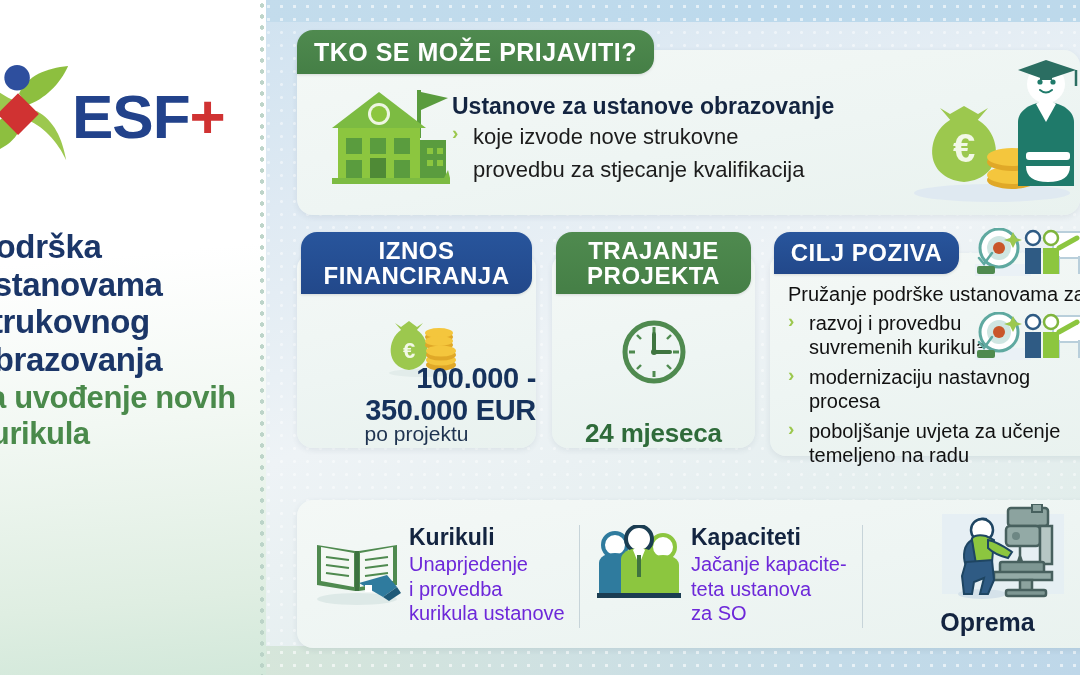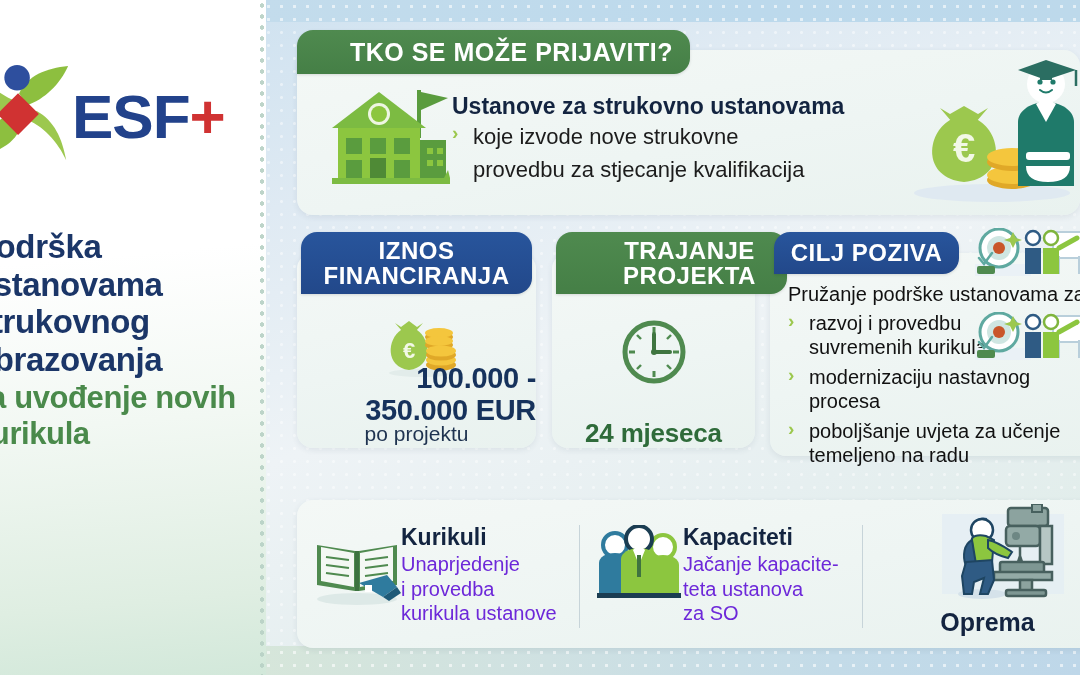--- a/index.html
+++ b/index.html
@@ -82,21 +82,21 @@
   }
   .pill{
     position:absolute;
     display:flex;align-items:center;justify-content:center;
     border-radius:16px 16px 16px 0;
     color:#ffffff;font-weight:bold;
     letter-spacing:.5px;line-height:1.05;text-align:center;
     box-shadow:0 1px 3px rgba(0,0,0,.12);
     z-index:3;
   }
-  .pill.green{background:linear-gradient(180deg,#4f8a4f 0%,#457f46 100%);padding-left:36px;}
+  .pill.green{background:linear-gradient(180deg,#4f8a4f 0%,#457f46 100%);}
   .pill.blue{background:linear-gradient(180deg,#28559c 0%,#22488a 100%);}
 
   .chev{
     display:inline-block;width:14px;min-width:14px;margin-right:7px;
     color:#9cc84e;font-weight:bold;font-size:19px;line-height:1;
   }
 
   
   #card1{left:297px;top:50px;width:783px;height:165px;}
   #pill1{left:297px;top:30px;width:357px;height:44px;font-size:25px;}
@@ -137,21 +137,21 @@
   .c4-line{display:flex;align-items:flex-start;font-size:20px;color:#111;line-height:1.22;margin-top:5px;}
   .c4-line .txt{white-space:nowrap;}
   #card4-art1{position:absolute;left:975px;top:228px;width:110px;height:52px;}
   #card4-art2{position:absolute;left:975px;top:312px;width:110px;height:52px;}
 
   
   #card5{left:297px;top:500px;width:803px;height:148px;}
   #pill5{left:301px;top:473px;width:312px;height:42px;font-size:24px;}
   .act{position:absolute;display:flex;align-items:flex-start;}
   .act-icon{width:88px;height:82px;flex:0 0 88px;}
-  .act-txt{margin-left:0;}
+  .act-txt{margin-left:8px;}
   .act-title{font-size:23px;font-weight:bold;color:#132440;line-height:1.1;}
   .act-desc{font-size:20px;color:#6d28d9;line-height:1.22;margin-top:2px;white-space:pre-line;}
   #act1{left:313px;top:525px;}
   #act2{left:595px;top:525px;}
   .vdiv{position:absolute;width:1px;background:#c7d4d9;}
   #vdiv1{left:579px;top:525px;height:103px;}
   #vdiv2{left:862px;top:525px;height:103px;}
   #act3-icon{position:absolute;left:942px;top:504px;width:122px;height:104px;}
   #act3-label{
     position:absolute;left:880px;top:608px;width:215px;text-align:center;
@@ -210,21 +210,21 @@
     <rect x="70" y="78" width="16" height="18" fill="#5a9c3e"></rect>
     <rect x="46" y="76" width="16" height="20" fill="#4f8a36"></rect>
     <rect x="103" y="66" width="6" height="6" fill="#8cc63f"></rect>
     <rect x="113" y="66" width="6" height="6" fill="#8cc63f"></rect>
     <rect x="103" y="78" width="6" height="6" fill="#8cc63f"></rect>
     <rect x="113" y="78" width="6" height="6" fill="#8cc63f"></rect>
     <path d="M102 96 L120 96 L124 88 L126 96 L126 102 L8 102 L8 96 Z" fill="#7cbb42"></path>
   </svg>
 
   <div id="card1-body">
-    <div class="c1-head">Ustanove za strukovno ustanovama</div>
+    <div class="c1-head">Ustanove za ustanove obrazovanje</div>
     <div class="c1-line">
       <span class="chev">›</span>
       <span class="txt">koje izvode nove strukovne</span>
     </div>
     <div class="c1-line">
       <span class="chev" style="visibility:hidden">›</span>
       <span class="txt">provedbu za stjecanje kvalifikacija</span>
     </div>
   </div>
 

